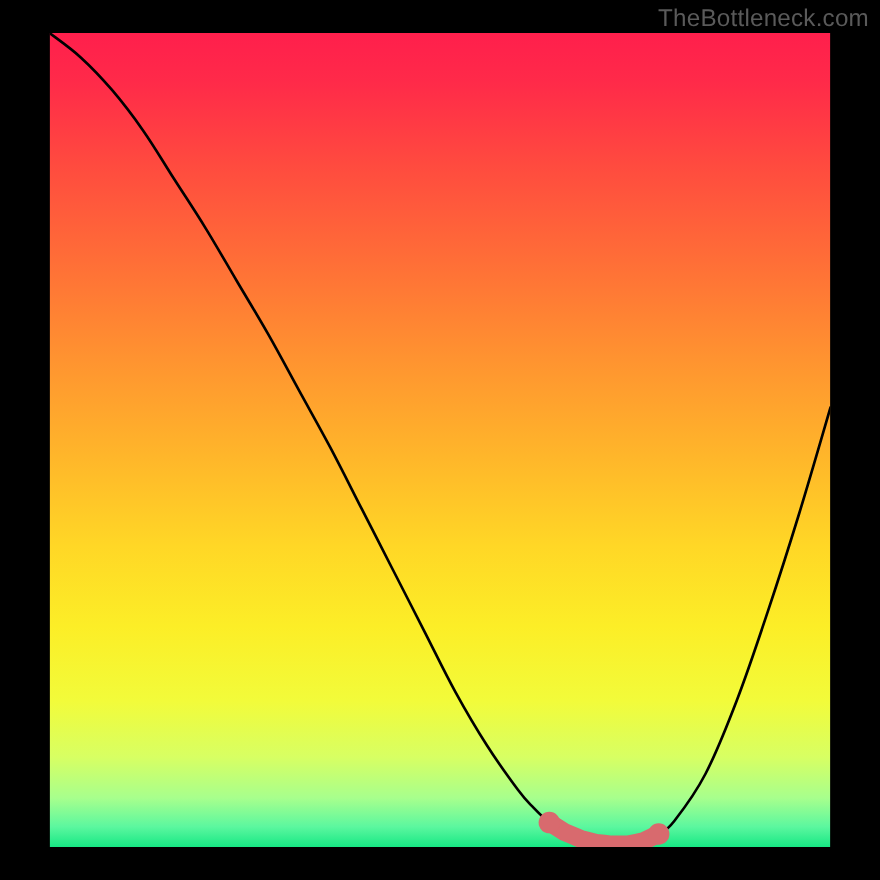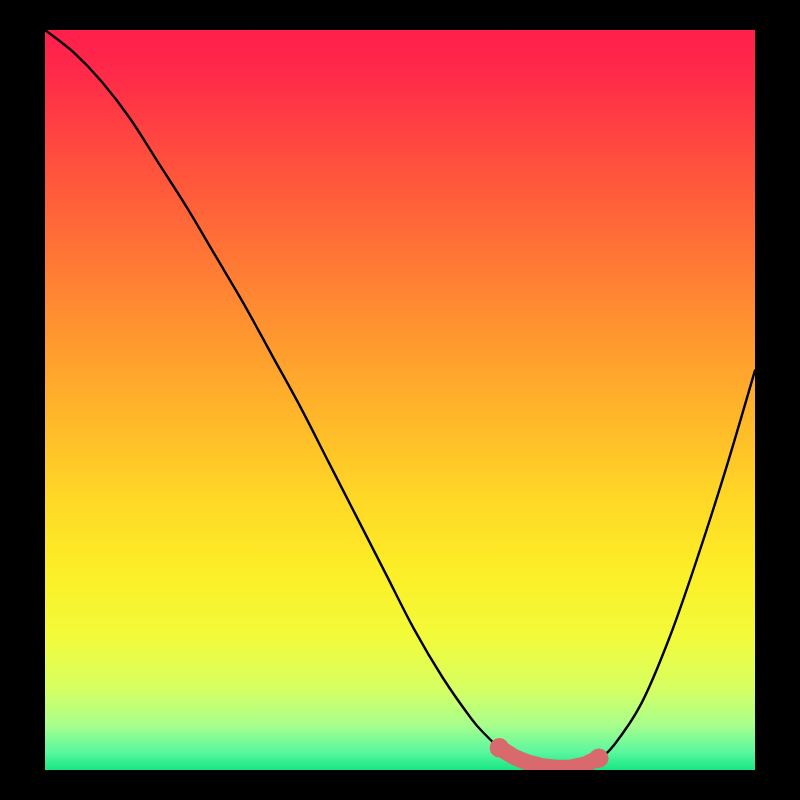--- a/index.html
+++ b/index.html
@@ -37,20 +37,21 @@
   .plot-area svg {
     display: block;
     width: 100%;
     height: 100%;
   }
 </style>
 </head>
 <body>
 <div class="frame">
 
+  <div class="watermark">TheBottleneck.com</div>
 
   <div class="plot-area">
     <svg viewBox="0 0 710 740" preserveAspectRatio="none">
       <defs>
         <linearGradient id="bg-grad" x1="0" y1="0" x2="0" y2="1">
           <stop offset="0" stop-color="#ff1f4c"></stop>
           <stop offset="0.06" stop-color="#ff2a49"></stop>
           <stop offset="0.16" stop-color="#ff4a3f"></stop>
           <stop offset="0.28" stop-color="#ff6e37"></stop>
           <stop offset="0.40" stop-color="#ff9330"></stop>

